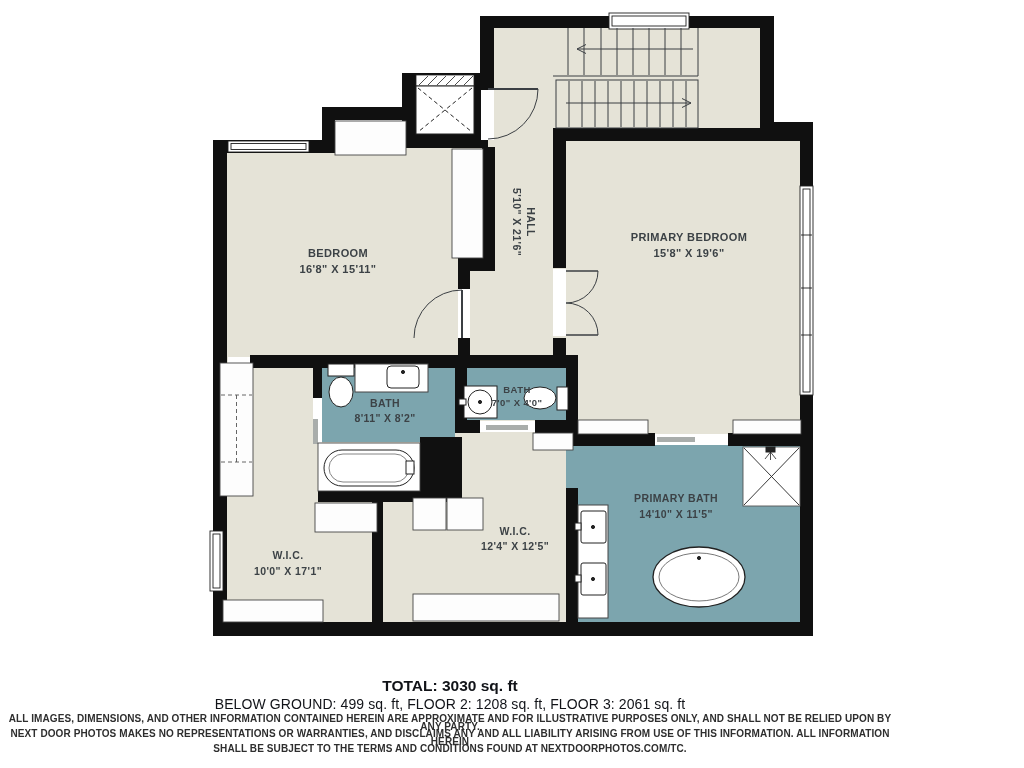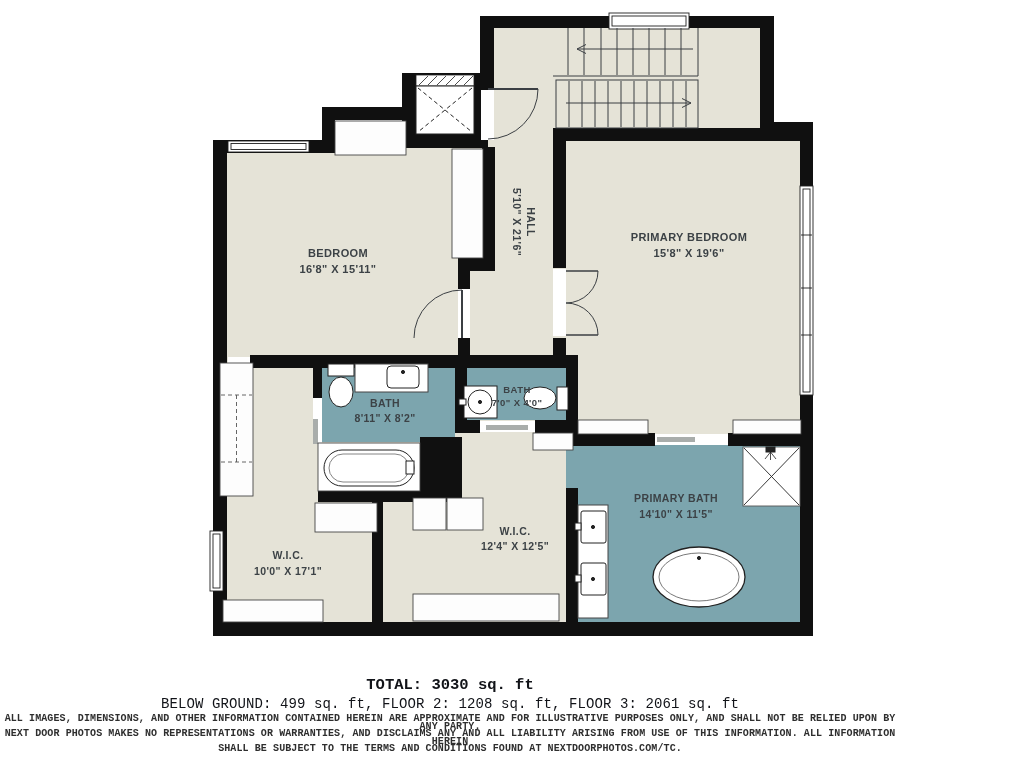--- a/index.html
+++ b/index.html
@@ -2,21 +2,21 @@
 <html><head>
 <meta charset="utf-8">
 <style>
   html,body{margin:0;padding:0;background:#ffffff;}
   .canvas{position:relative;width:1024px;height:768px;background:#ffffff;overflow:hidden;
           font-family:"Liberation Sans",sans-serif;}
   .plan-svg{position:absolute;left:0;top:0;}
   .room-label{font-family:"Liberation Sans",sans-serif;font-weight:700;fill:#3C4246;
               letter-spacing:0.4px;text-anchor:middle;}
   .summary{position:absolute;left:0;top:676px;width:900px;text-align:center;
-           color:#111318;font-family:Liberation Mono, monospace;}
+           color:#111318;font-family:Liberation Sans, sans-serif;}
   .summary .total{font-size:15.5px;font-weight:700;line-height:19px;}
   .summary .line{font-size:14px;font-weight:400;line-height:19px;letter-spacing:0.1px;}
   .summary .fineprint{margin-top:1px;font-size:10px;font-weight:700;color:#2e2e2e;
            line-height:7.6px;letter-spacing:0.1px;}
 </style>
 </head>
 <body>
 
 <div class="canvas">
 

